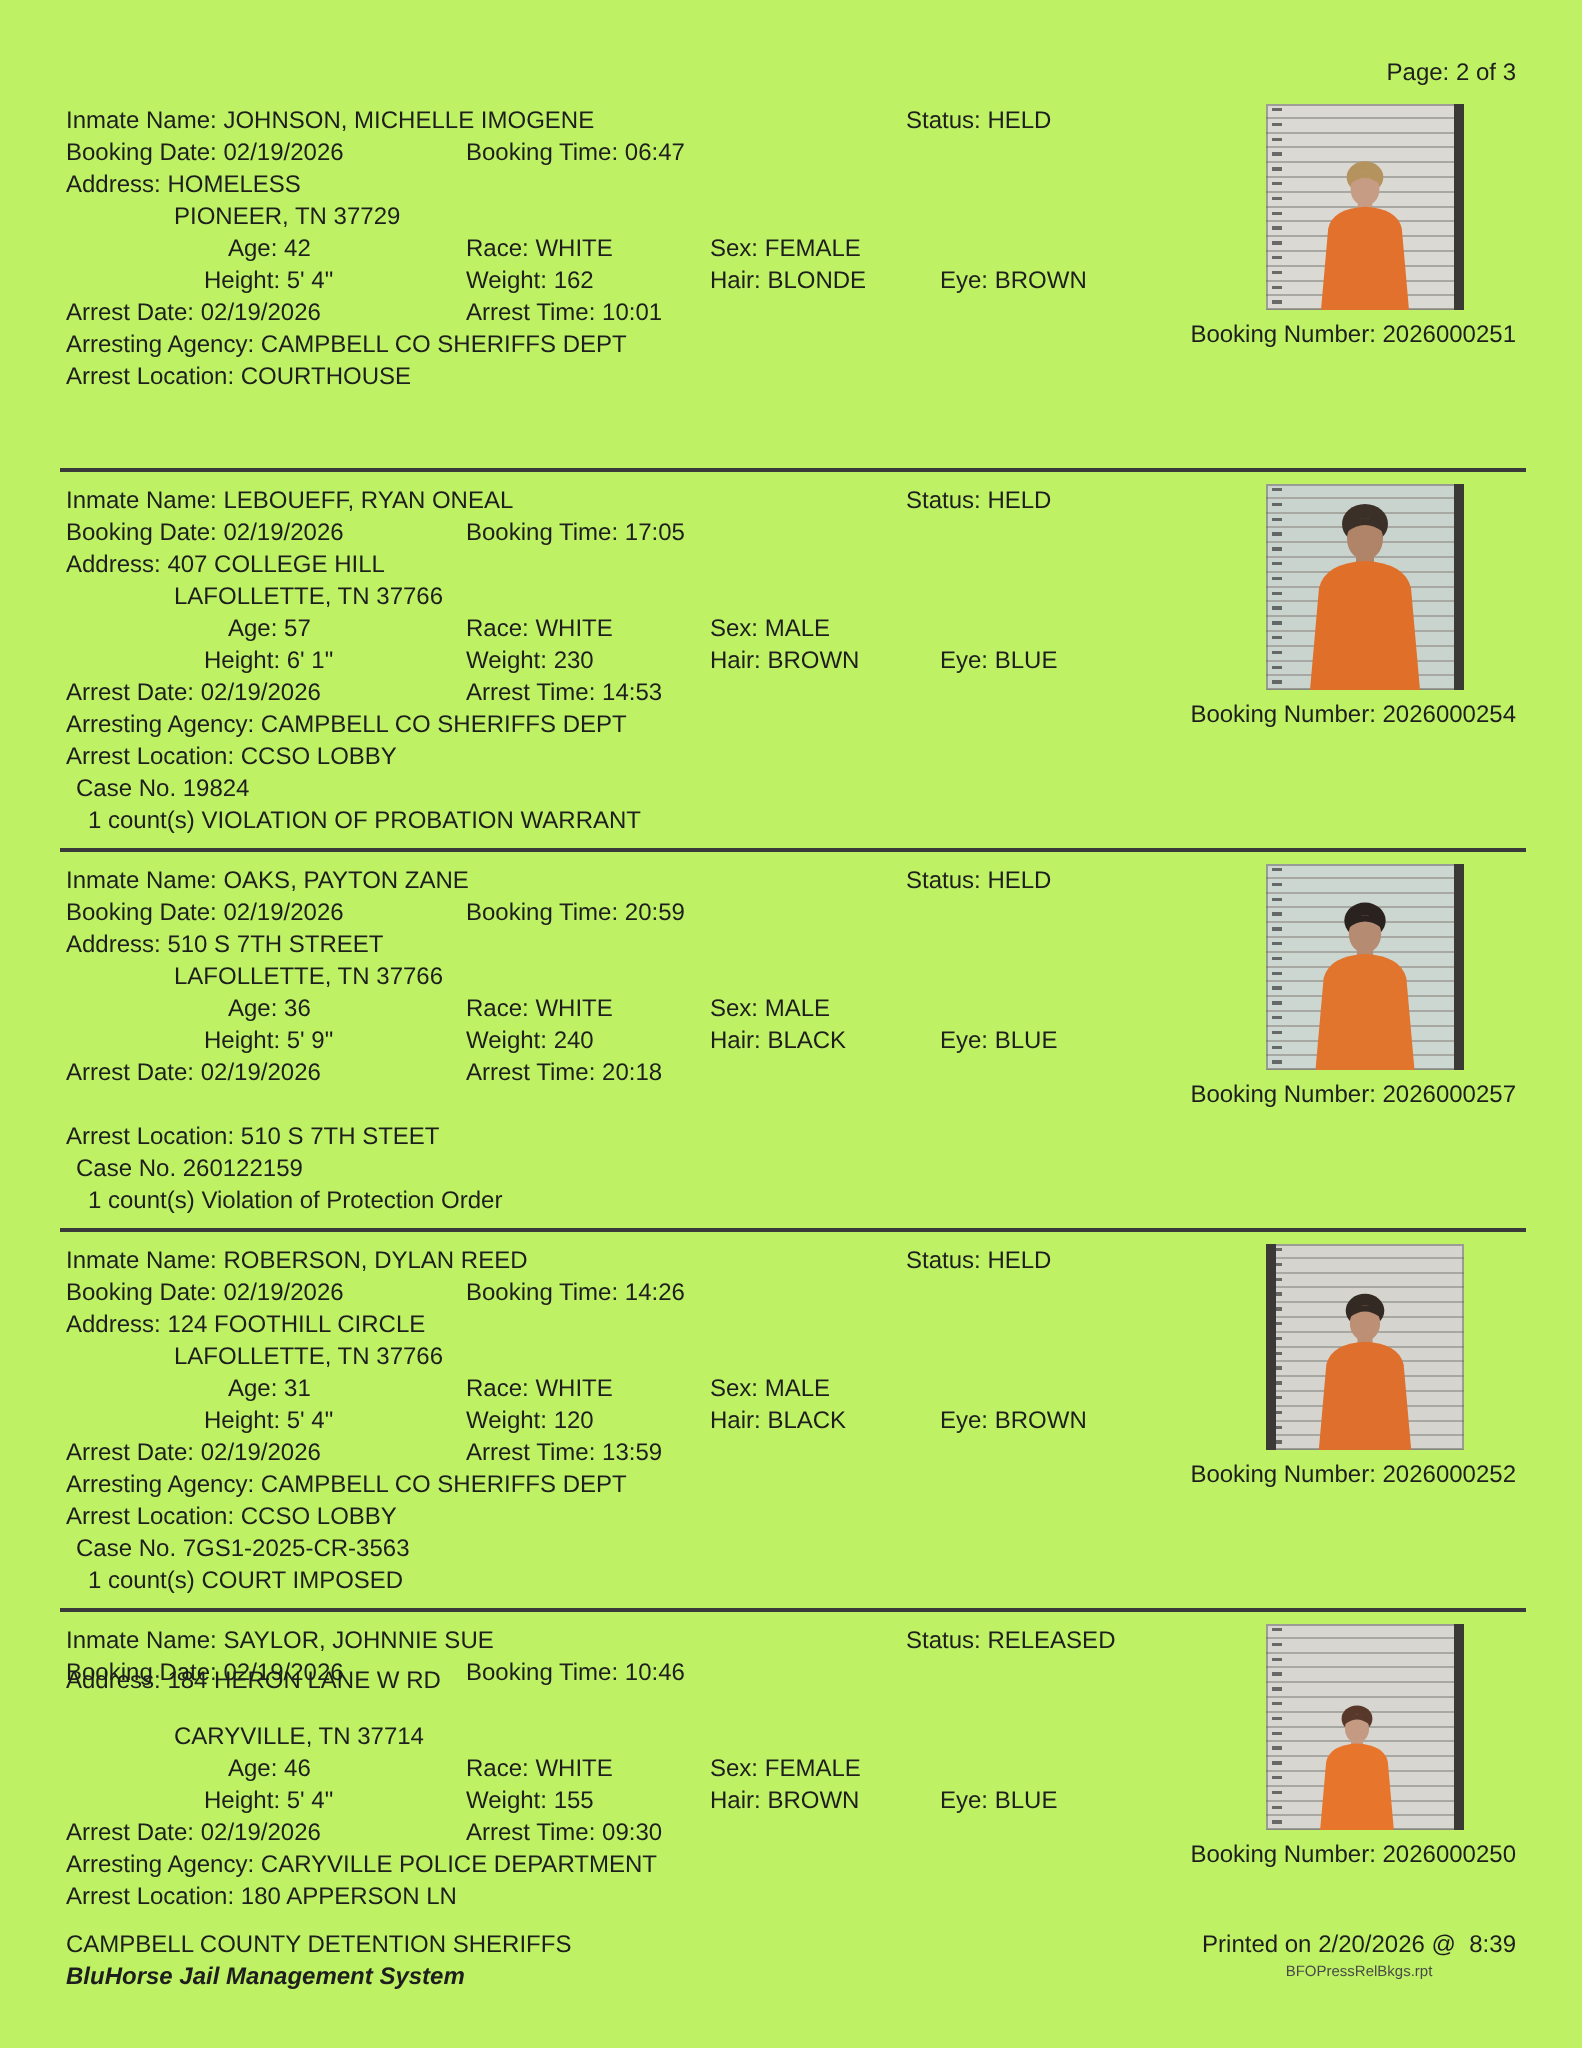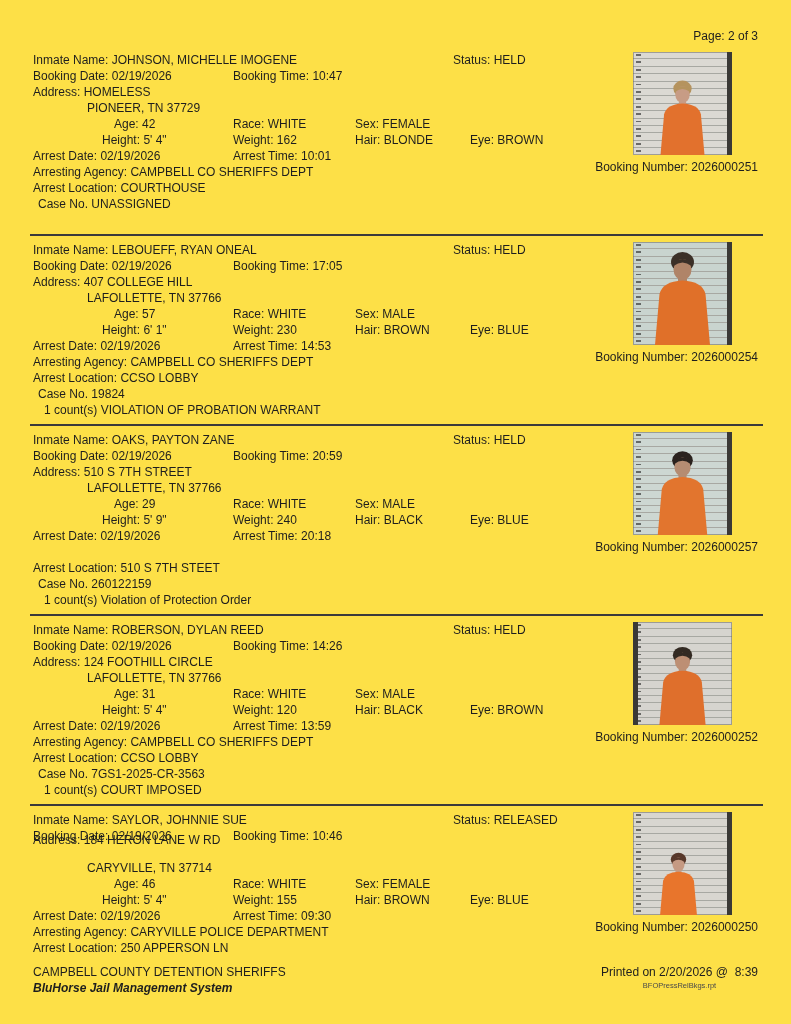--- a/index.html
+++ b/index.html
@@ -1,20 +1,20 @@
 <!DOCTYPE html>
 <html><head>
 <meta charset="utf-8">
 <style>
   html,body{margin:0;padding:0;background:#e9e9e9;}
   .page{
     position:relative;
     width:791px;height:1024px;
     margin:0 auto;
-    background:#fde047;
+    background:#bef264;
     font-family:"Liberation Sans",sans-serif;
     font-size:12px;line-height:16px;
     color:#1e1e1e;
     overflow:hidden;
   }
   .page-label{position:absolute;top:28px;right:33px;}
   #records{position:absolute;top:52px;left:0;right:0;}
   .record{position:relative;height:190px;}
   .record:not(:first-child)::before{
     content:"";position:absolute;top:-8px;left:30px;width:733px;
@@ -63,21 +63,21 @@
   <div class="page-label">Page: 2 of 3</div>
 
   <div id="records">
     <section class="record rec-0">
       <div class="ln" style="top:0">
         <span class="c x33"><span>Inmate Name:</span> <span>JOHNSON, MICHELLE IMOGENE</span></span>
         <span class="c x453"><span>Status:</span> <span>HELD</span></span>
       </div>
       <div class="ln" style="top:16px">
         <span class="c x33"><span>Booking Date:</span> <span>02/19/2026</span></span>
-        <span class="c x233"><span>Booking Time:</span> <span>10:47</span></span>
+        <span class="c x233"><span>Booking Time:</span> <span>06:47</span></span>
       </div>
       <div class="ln" style="top:32px">
         <span class="c x33"><span>Address:</span> <span>HOMELESS</span></span>
       </div>
       <div class="ln" style="top:48px">
         <span class="c x87">PIONEER, TN 37729</span>
       </div>
       <div class="ln" style="top:64px">
         <span class="c x114"><span>Age:</span> <span>42</span></span>
         <span class="c x233"><span>Race:</span> <span>WHITE</span></span>
@@ -92,23 +92,20 @@
       <div class="ln" style="top:96px">
         <span class="c x33"><span>Arrest Date:</span> <span>02/19/2026</span></span>
         <span class="c x233"><span>Arrest Time:</span> <span>10:01</span></span>
       </div>
       <div class="ln" style="top:112px">
         <span class="c x33"><span>Arresting Agency:</span> <span>CAMPBELL CO SHERIFFS DEPT</span></span>
       </div>
       <div class="ln" style="top:128px">
         <span class="c x33"><span>Arrest Location:</span> <span>COURTHOUSE</span></span>
       </div>
-      <div class="ln" style="top:144px">
-        <span class="c x38">Case No. UNASSIGNED</span>
-      </div>
 
       <div class="mugshot" style="--bg: #dbd9d3; --hair: #b5935e; --skin: #c79c85; --suit: #e2712d;">
         <svg class="person-svg" viewBox="0 0 99 103">
           <g class="person">
             <ellipse cx="49.5" cy="20" rx="11.5" ry="10" style="fill:var(--hair)"></ellipse>
             <rect x="45" y="33" width="9" height="8" style="fill:var(--skin)"></rect>
             <ellipse cx="49.5" cy="27.5" rx="9" ry="10.5" style="fill:var(--skin)"></ellipse>
             <path d="M40.5,24 Q41,17 49.5,17 Q58,17 58.5,24 Q54,20.5 49.5,20.5 Q45,20.5 40.5,24 Z" style="fill:var(--hair)"></path>
             <path d="M22,103 L26.5,52 Q29.5,39.5 49.5,38.5 Q69.5,39.5 72.5,52 L77,103 Z" style="fill:var(--suit)"></path>
           </g>
@@ -185,21 +182,21 @@
         <span class="c x33"><span>Booking Date:</span> <span>02/19/2026</span></span>
         <span class="c x233"><span>Booking Time:</span> <span>20:59</span></span>
       </div>
       <div class="ln" style="top:32px">
         <span class="c x33"><span>Address:</span> <span>510 S 7TH STREET</span></span>
       </div>
       <div class="ln" style="top:48px">
         <span class="c x87">LAFOLLETTE, TN 37766</span>
       </div>
       <div class="ln" style="top:64px">
-        <span class="c x114"><span>Age:</span> <span>29</span></span>
+        <span class="c x114"><span>Age:</span> <span>36</span></span>
         <span class="c x233"><span>Race:</span> <span>WHITE</span></span>
         <span class="c x355"><span>Sex:</span> <span>MALE</span></span>
       </div>
       <div class="ln" style="top:80px">
         <span class="c x102"><span>Height:</span> <span>5' 9"</span></span>
         <span class="c x233"><span>Weight:</span> <span>240</span></span>
         <span class="c x355"><span>Hair:</span> <span>BLACK</span></span>
         <span class="c x470"><span>Eye:</span> <span>BLUE</span></span>
       </div>
       <div class="ln" style="top:96px">
@@ -316,21 +313,21 @@
         <span class="c x470"><span>Eye:</span> <span>BLUE</span></span>
       </div>
       <div class="ln" style="top:96px">
         <span class="c x33"><span>Arrest Date:</span> <span>02/19/2026</span></span>
         <span class="c x233"><span>Arrest Time:</span> <span>09:30</span></span>
       </div>
       <div class="ln" style="top:112px">
         <span class="c x33"><span>Arresting Agency:</span> <span>CARYVILLE POLICE DEPARTMENT</span></span>
       </div>
       <div class="ln" style="top:128px">
-        <span class="c x33"><span>Arrest Location:</span> <span>250 APPERSON LN</span></span>
+        <span class="c x33"><span>Arrest Location:</span> <span>180 APPERSON LN</span></span>
       </div>
       <div class="ln" style="top:144px">
         <span class="c x38"></span>
       </div>
       <div class="ln" style="top:160px">
         <span class="c x44"></span>
       </div>
 
       <div class="mugshot" style="--bg: #d8d6d0; --hair: #57382a; --skin: #c59a83; --suit: #e8752c;">
         <svg class="person-svg" viewBox="0 0 99 103">

